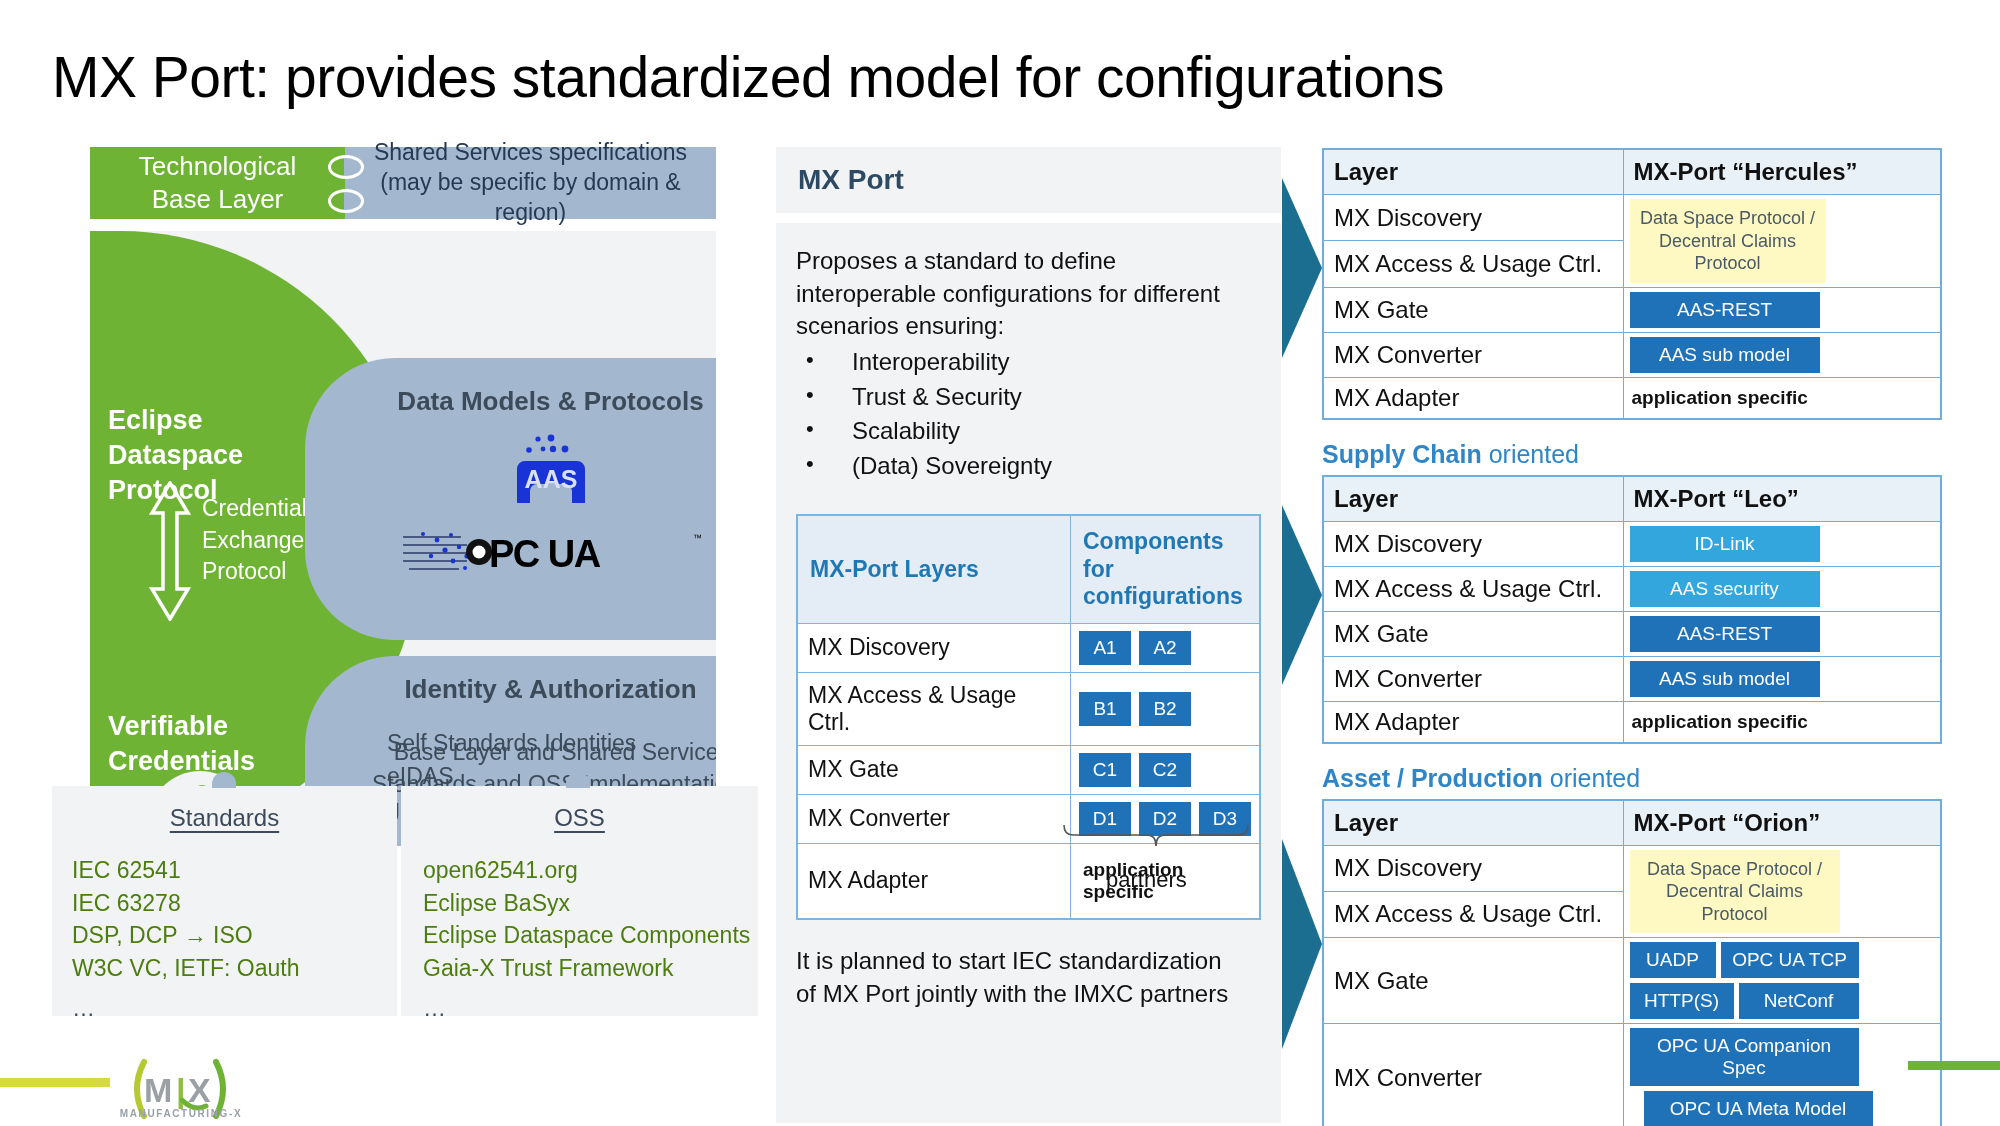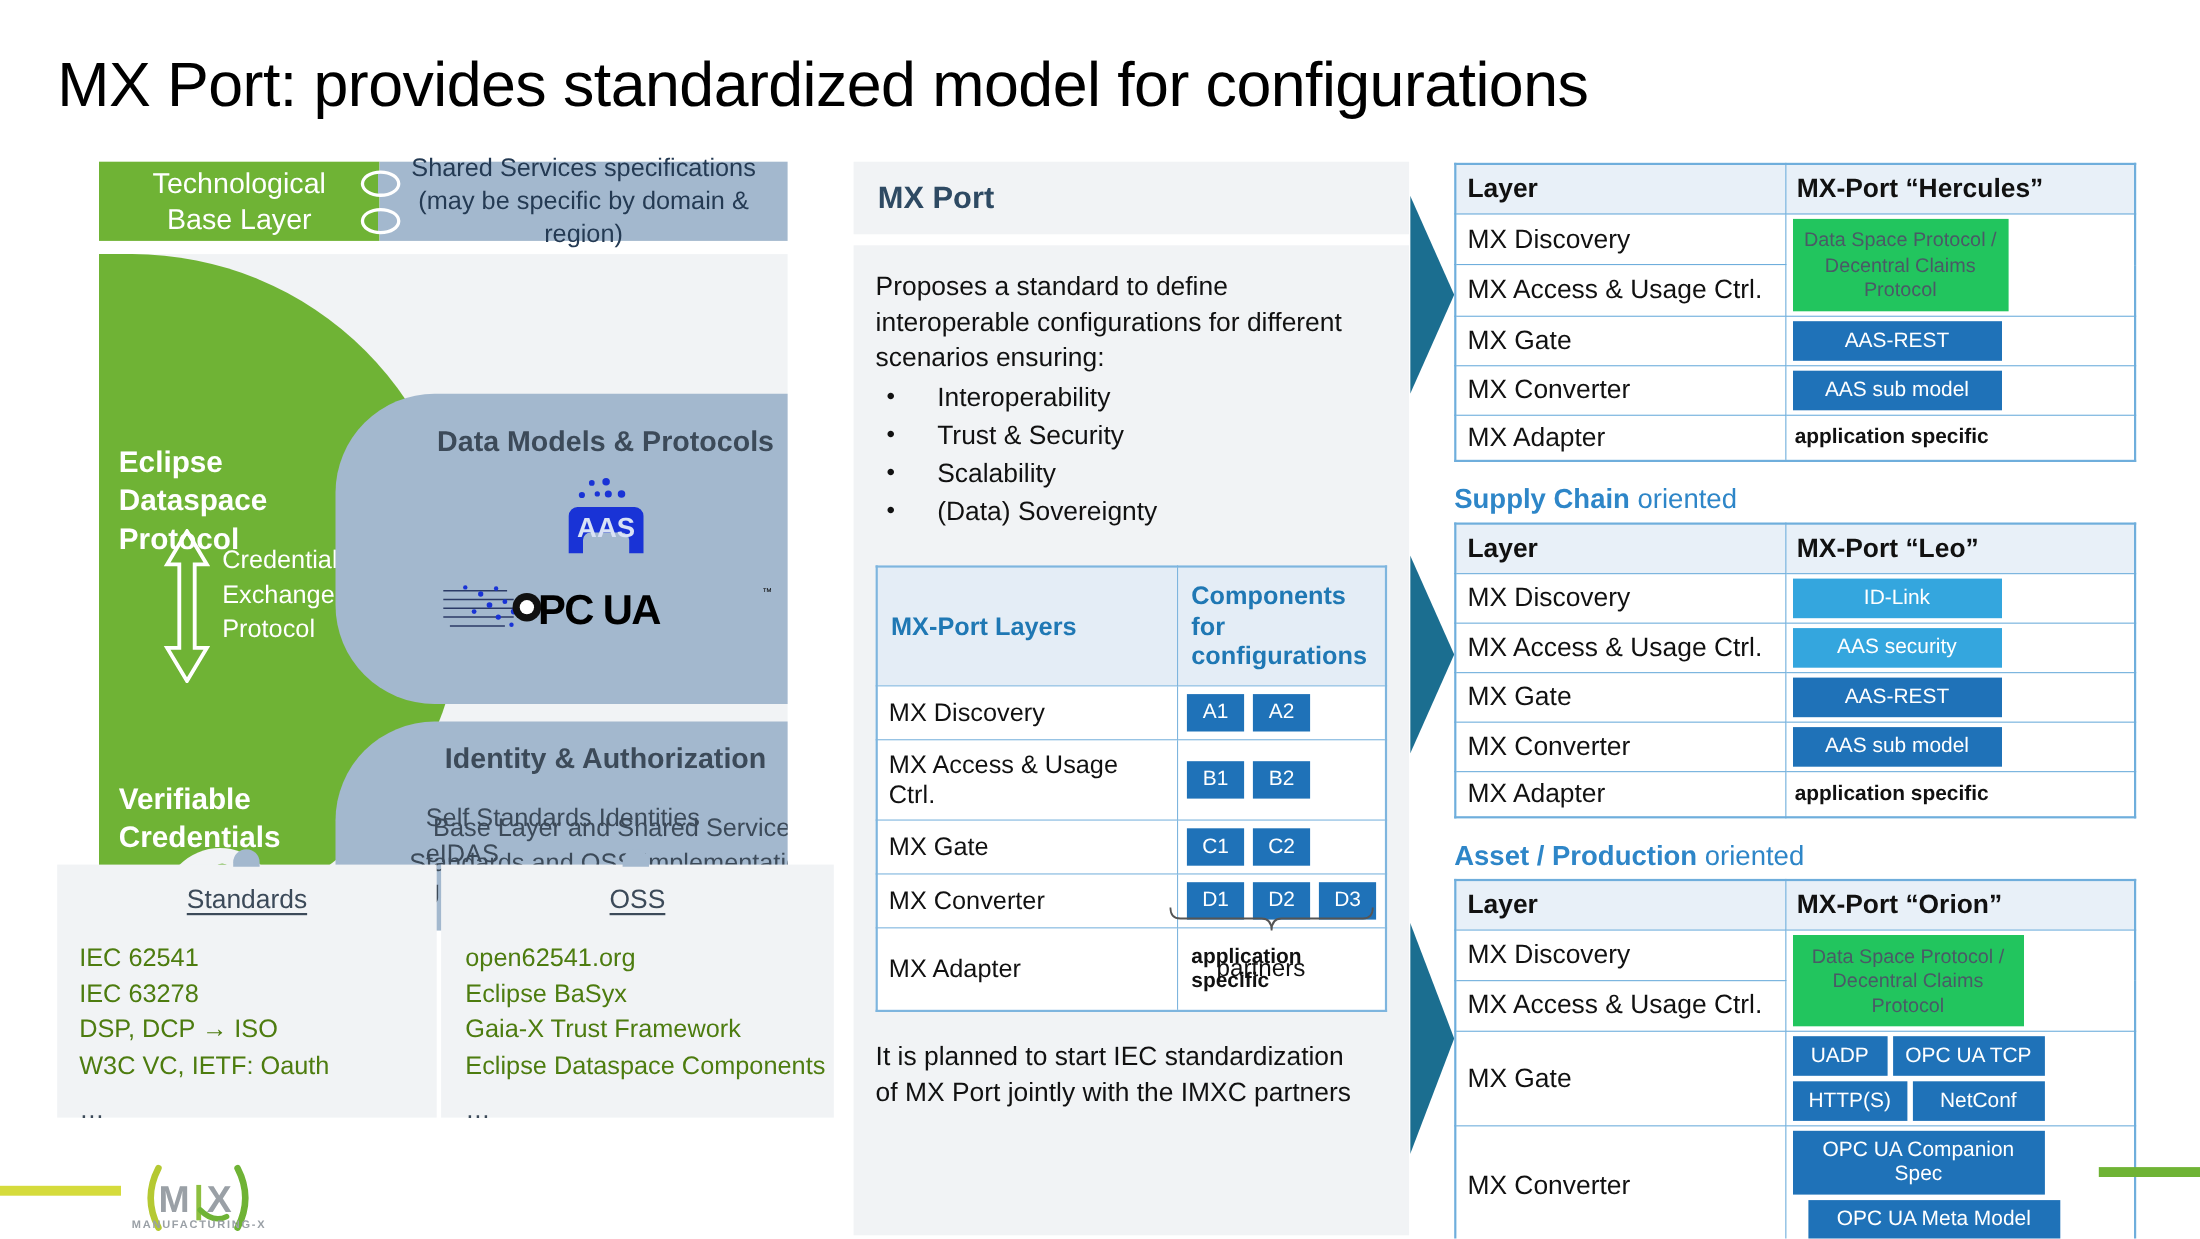--- a/index.html
+++ b/index.html
@@ -187,21 +187,21 @@
   }
   .cfg-table thead th.k { width:300px; }
   .cfg-table td.lay { font-size:24px; color:#111; padding:6px 10px; }
   .cfg-table td.val { padding:4px 6px; vertical-align: middle; }
   .pill {
     color:#fff; font-size:19px; text-align:center; padding:7px 6px; display:block;
   }
   .pill.dark { background:#1F72B8; }
   .pill.light { background:#34A6DE; }
   .pill.pale {
-    background:#22c55e; color:#4A5A66; font-size:18px; line-height:1.25;
+    background:#fef9c3; color:#4A5A66; font-size:18px; line-height:1.25;
     padding:8px 6px;
   }
   .pill-grid { display:flex; flex-wrap:wrap; gap:5px; }
   .pill-grid .pill { flex: none; }
   .cfg-table td.appspec-cell {
     font-size:19px; color:#111; padding:8px 8px; font-weight:600;
   }
   .cfg-caption {
     margin-top: 20px; font-size:25px; color:#2E86C8; font-weight:bold;
   }
@@ -354,22 +354,22 @@
         <div>W3C VC, IETF: Oauth</div>
       </div>
       <div class="bot-dots">…</div>
     </div>
     <div class="bot-card c2">
       <div class="nub n2"></div>
       <div class="bot-head">OSS</div>
       <div class="bot-list">
         <div>open62541.org</div>
         <div>Eclipse BaSyx</div>
+        <div>Eclipse Dataspace Components</div>
         <div>Gaia-X Trust Framework</div>
-        <div>Eclipse Dataspace Components</div>
       </div>
       <div class="bot-dots">…</div>
     </div>
   </div>
 
   <div class="mid-col">
     <div class="mid-head">MX Port</div>
     <div class="mid-body">
       <div class="mid-para">Proposes a standard to define interoperable configurations for different scenarios ensuring:</div>
       <ul class="mid-bullets">

